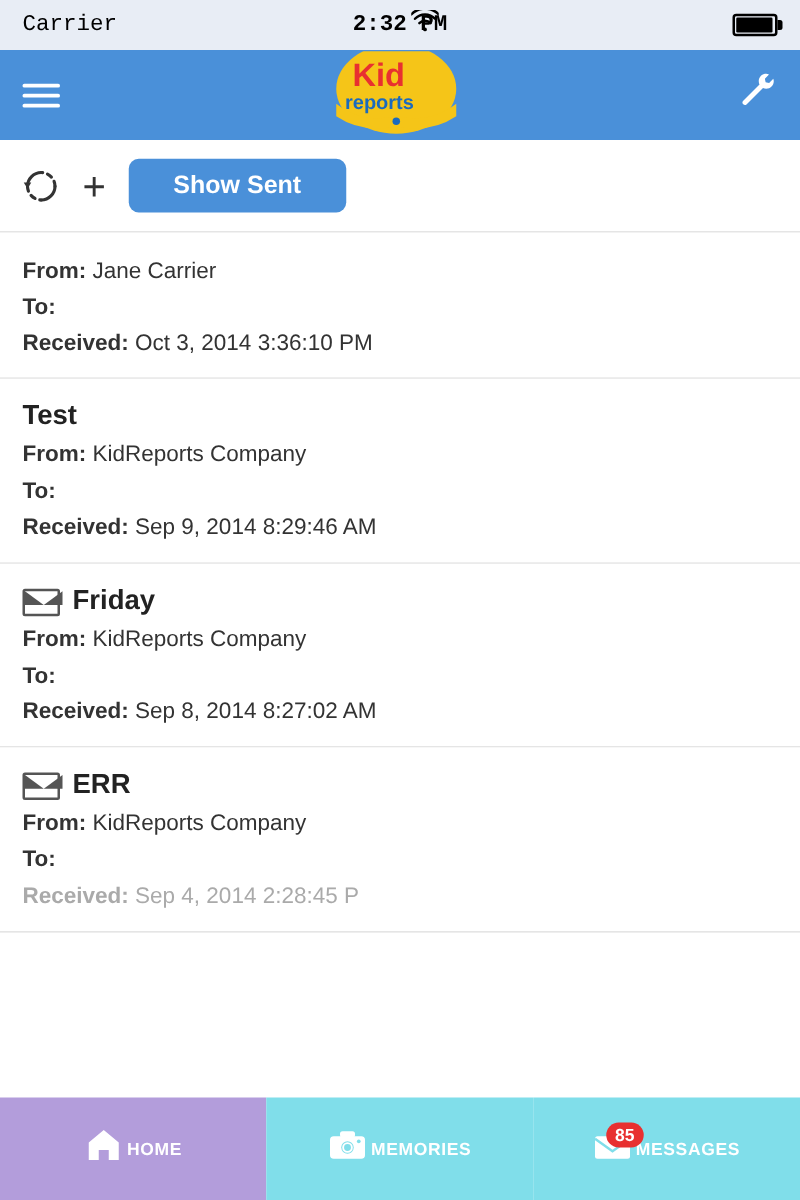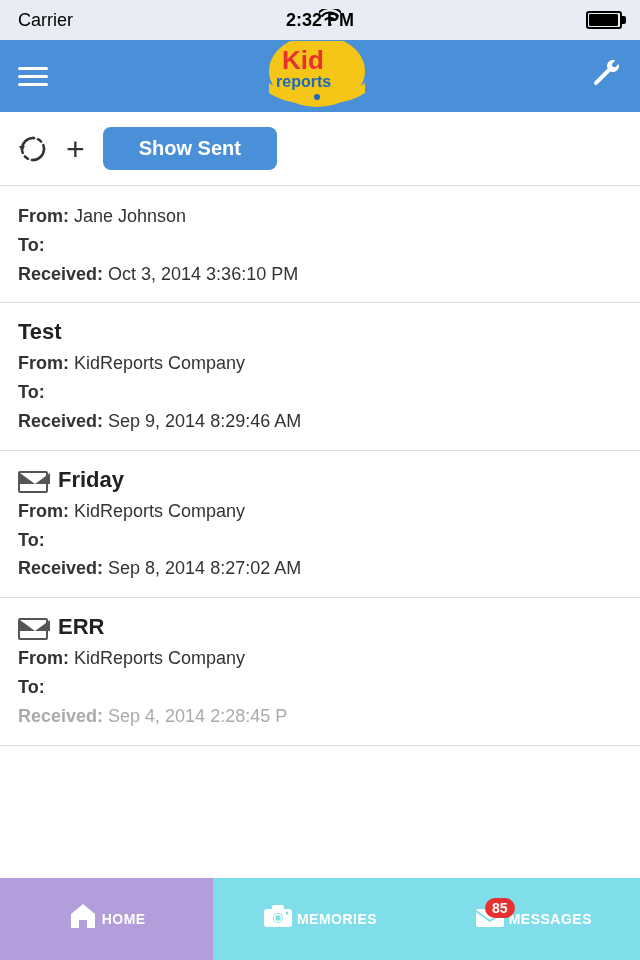--- a/index.html
+++ b/index.html
@@ -19,20 +19,21 @@
       width: 100%;
       height: 40px;
       background: #e8edf5;
       display: flex;
       align-items: center;
       justify-content: space-between;
       padding: 0 18px;
       font-size: 18px;
       font-weight: 500;
       color: #000;
+      font-family: Liberation Mono, monospace;
     }
     .status-bar-center {
       position: absolute;
       left: 50%;
       transform: translateX(-50%);
       font-size: 18px;
       font-weight: 600;
     }
     .status-bar-right {
       display: flex;
@@ -315,21 +316,21 @@
     </svg>
   </div>
   <div class="toolbar-add">+</div>
   <button class="toolbar-show-sent">Show Sent</button>
 </div>
 
 <div class="message-list">
 
   <div class="message-item">
     <div class="message-meta">
-      <span class="label">From: </span><span>Jane Johnson</span>
+      <span class="label">From: </span><span>Jane Carrier</span>
     </div>
     <div class="message-meta">
       <span class="label">To:</span>
     </div>
     <div class="message-meta">
       <span class="label">Received: </span><span>Oct 3, 2014 3:36:10 PM</span>
     </div>
   </div>
 
   <div class="message-item">

